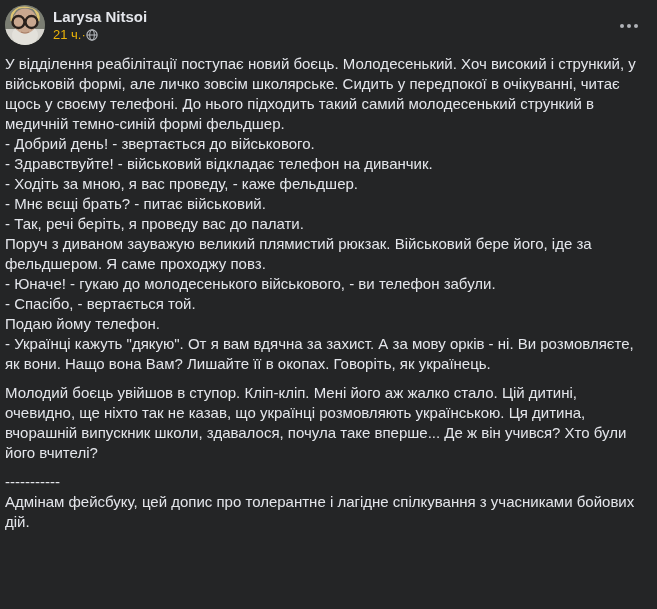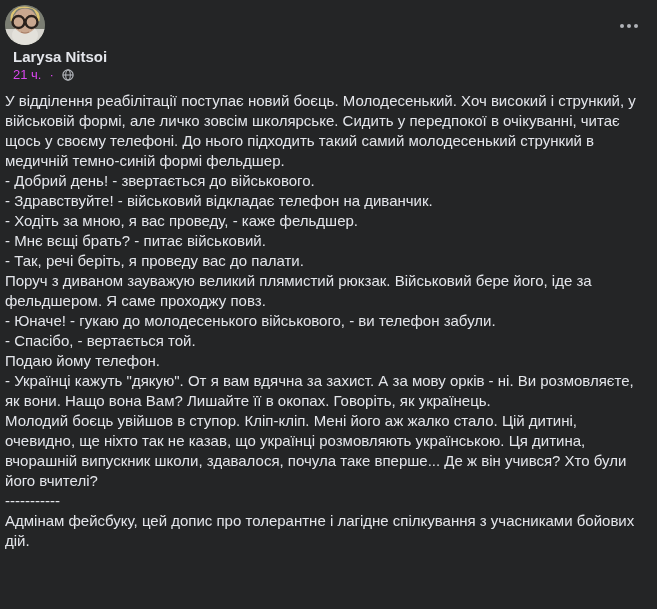--- a/index.html
+++ b/index.html
@@ -9,21 +9,20 @@
     font-family: "Liberation Sans", "DejaVu Sans", sans-serif;
     color: #e4e6eb;
     overflow: hidden;
     position: relative;
   }
   .post-header {
     display: flex;
     align-items: flex-start;
     padding: 5px 8px 0 5px;
     position: relative;
-    flex-direction: column;
   }
   .avatar {
     width: 40px;
     height: 40px;
     border-radius: 50%;
     overflow: hidden;
     flex: 0 0 40px;
     cursor: pointer;
     background: #6b6f66;
   }
@@ -34,24 +33,24 @@
   .author-name {
     font-size: 15px;
     font-weight: 700;
     color: #e4e6eb;
     line-height: 17px;
     cursor: pointer;
   }
   .meta-row {
     display: flex;
     align-items: center;
-    gap: 8px;
+    gap: 0;
     margin-top: 2px;
     font-size: 13px;
-    color: #d946ef;
+    color: #eab308;
     line-height: 15px;
   }
   .globe-icon { display: inline-flex; margin-top: 1px; }
   .more-options {
     position: absolute;
     right: 14px;
     top: 12px;
     width: 28px;
     height: 28px;
     border: none;
@@ -69,21 +68,21 @@
     border-radius: 50%;
     background: #b0b3b8;
   }
   .post-text {
     padding: 9px 6px 16px 5px;
     font-size: 15px;
     line-height: 20px;
     color: #e4e6eb;
     word-wrap: break-word;
   }
-  .paragraph + .paragraph { }
+  .paragraph + .paragraph { margin-top: 9px; }
 </style>
 </head>
 <body>
 
 <div class="post-header">
   <div class="avatar">
     <svg width="40" height="40" viewBox="0 0 40 40">
       <defs>
         <clipPath id="av">
             <circle cx="20" cy="20" r="20"></circle>

